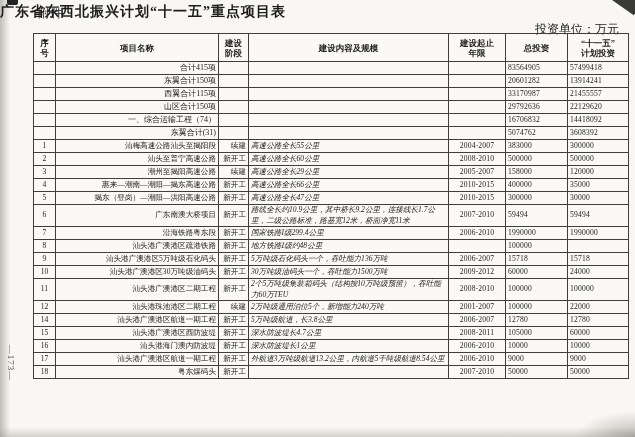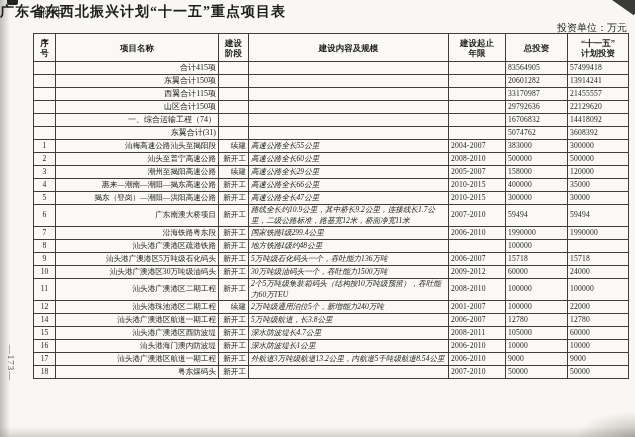--- a/index.html
+++ b/index.html
@@ -17,21 +17,21 @@
   .edge-bottom{position:absolute;left:0;bottom:0;width:635px;height:10px;
     background:linear-gradient(to top,rgba(140,138,130,.35),rgba(140,138,130,0));pointer-events:none;}
   .corner-mark-tl{position:absolute;left:7px;top:0;width:11px;height:5px;background:#222;border-radius:0 0 2px 2px;}
   .corner-mark-tr{position:absolute;right:-6px;top:-8px;width:30px;height:16px;background:#3a3a38;transform:rotate(35deg);}
   .corner-shade-br{position:absolute;right:0;bottom:0;width:60px;height:26px;
     background:radial-gradient(ellipse at bottom right,rgba(110,108,100,.45),rgba(110,108,100,0) 70%);}
 
   .attachment{position:absolute;left:38px;top:5px;font-size:12px;letter-spacing:1px;}
   .doc-title{position:absolute;left:0;top:3px;width:543px;text-align:left;
     font-size:14px;font-weight:bold;letter-spacing:1px;}
-  .unit-note{position:absolute;right:8px;top:21px;font-size:10px;}
+  .unit-note{position:absolute;right:16px;top:21px;font-size:12px;}
 
   .page-number{position:absolute;left:-14px;top:358px;width:50px;text-align:center;
     font-size:9px;color:#555;transform:rotate(90deg);letter-spacing:1px;}
 
   table.main{
     position:absolute;left:33px;top:33px;
     width:595px;
     border-collapse:collapse;
     table-layout:fixed;
     background:rgba(255,255,255,.25);
@@ -46,21 +46,21 @@
     font-size:8.5px;font-weight:bold;text-align:center;
     height:25px;line-height:10px;white-space:pre-line;padding:1px 1px;
   }
   table.main td{
     font-size:7.6px;line-height:10.5px;height:12px;
   }
   td.c-no{text-align:center;font-size:7.6px;}
   td.c-name{text-align:right;}
   td.c-stage{text-align:right;}
   td.c-content{text-align:left;font-style:italic;}
-  td.c-years{text-align:left;font-size:7.8px;letter-spacing:.2px;}
+  td.c-years{text-align:center;font-size:7.8px;letter-spacing:.2px;}
   td.c-total,td.c-plan{text-align:left;font-size:8px;padding-right:3px;letter-spacing:.2px;}
   tr.summary td.c-name{font-size:8px;}
 </style>
 </head>
 <body>
 
 <div class="edge-left"></div>
 <div class="edge-bottom"></div>
 <div class="corner-mark-tl"></div>
 <div class="corner-mark-tr"></div>

